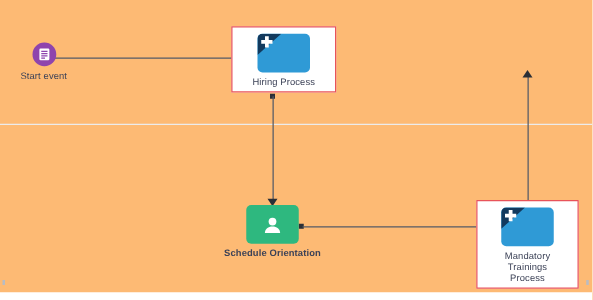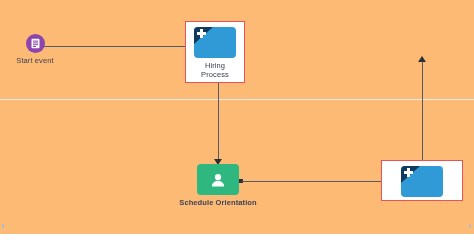--- a/index.html
+++ b/index.html
@@ -187,21 +187,21 @@
         <rect x="1.5" y="0.8" width="8" height="9.4" rx="1" fill="#ffffff"></rect>
         <rect x="3" y="2.6" width="5" height="1" fill="#8e44ad"></rect>
         <rect x="3" y="4.4" width="5" height="1" fill="#8e44ad"></rect>
         <rect x="3" y="6.2" width="5" height="1" fill="#8e44ad"></rect>
         <rect x="3" y="8.0" width="3" height="1" fill="#8e44ad"></rect>
       </svg>
     </div>
     <div class="node-label">Start event</div>
   </div>
 
-  <div class="node selected" style="left:185px; top:21px; width:60px;">
+  <div class="node selected" style="left:185px; top:21px; width:84px;">
     <div class="proc-icon">
       <div class="proc-corner"></div>
       <div class="proc-plus"></div>
     </div>
     <div class="node-label">Hiring Process</div>
   </div>
 
   <div class="node" style="left:172px; top:164px; width:92px;font-weight:bold;">
     <div class="task-icon">
       <svg width="16" height="16" viewBox="0 0 16 16">
@@ -210,19 +210,21 @@
       </svg>
     </div>
     <div class="node-label">Schedule Orientation</div>
   </div>
 
   <div class="node selected" style="left:381px; top:160px; width:82px;">
     <div class="proc-icon">
       <div class="proc-corner"></div>
       <div class="proc-plus"></div>
     </div>
+    <div class="node-label">Mandatory Trainings
+Process</div>
   </div>
 
 
   <div class="corner-tick" style="left:2px; top:224px;"></div>
   <div class="corner-tick" style="left:469px; top:224px;"></div>
 
 </div>
 
 </body></html>

